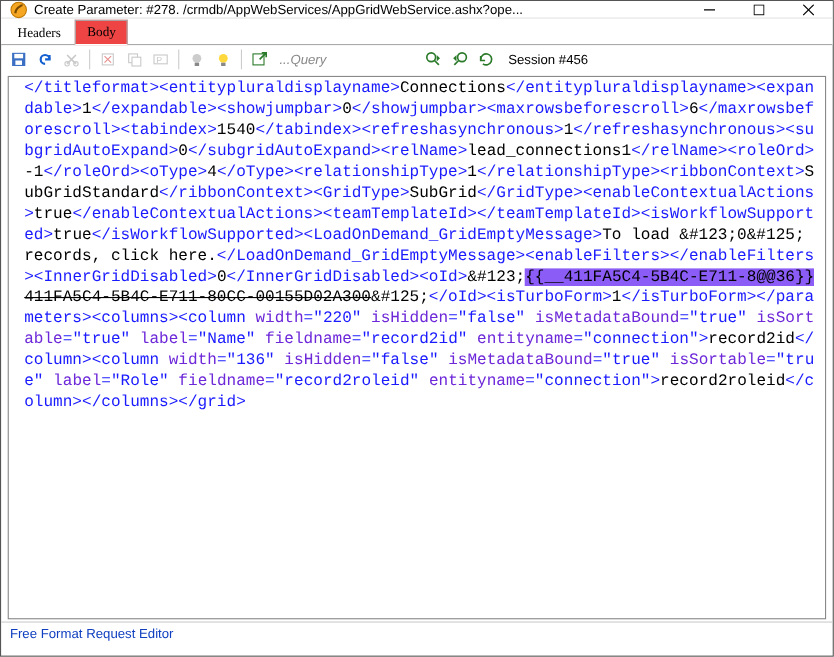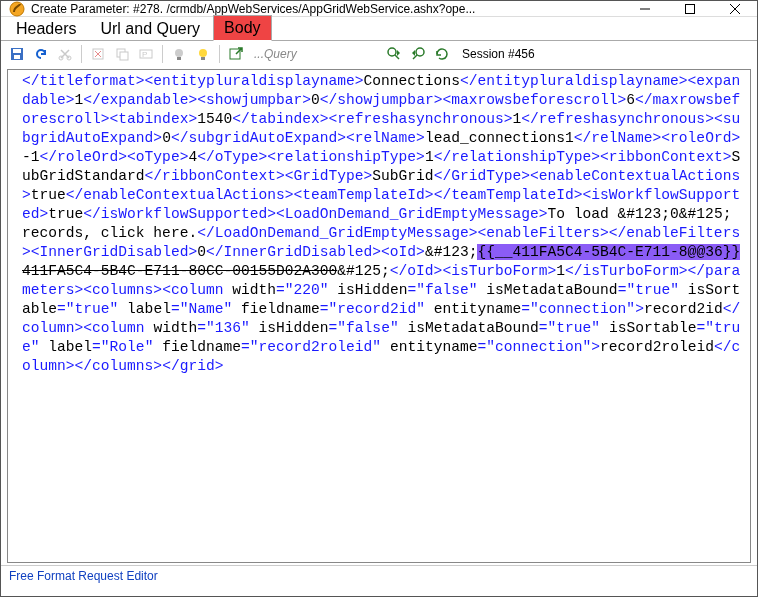--- a/index.html
+++ b/index.html
@@ -38,27 +38,28 @@
   .tabs {
     display: flex;
     align-items: flex-end;
     padding: 2px 4px 0 4px;
     background: #fff;
     border-bottom: 1px solid #aaa;
     height: 24px;
   }
   .tab {
     padding: 3px 10px;
-    font-size: 16px;
+    font-size: 12px;
     color: #000;
     border: 1px solid transparent;
     border-bottom: none;
     margin-right: 2px;
     position: relative;
     top: 1px;
+    font-family: Liberation Serif, serif;
   }
   .tab.active {
     border-color: #aaa;
     background: #ef4444;
     border-bottom: 1px solid #fff;
   }
 
   .toolbar {
     display: flex;
     align-items: center;
@@ -90,21 +91,21 @@
   .editor {
     font-family: Consolas, "Courier New", monospace;
     font-size: 14.6px;
     line-height: 19px;
     padding: 2px 6px 6px 14px;
     white-space: pre-wrap;
     word-break: break-all;
     color: #000;
   }
   .t  { color: #1a1aff; }   
-  .an { color: #000000; }   
+  .an { color: #6d28d9; }   
   .av { color: #1a1aff; }   
   .tx { color: #000; }      
   .hl { background: #8b5cf6; }
   .strike { text-decoration: line-through; text-align: center; }
 
   .statusbar {
     height: 20px;
     padding: 2px 8px;
     border-top: 1px solid #ccc;
     display: flex; align-items: center;
@@ -143,21 +144,20 @@
         <svg width="10" height="10">
           <line x1="0" y1="0" x2="10" y2="10" stroke="#000"></line>
           <line x1="10" y1="0" x2="0" y2="10" stroke="#000"></line>
         </svg>
       </div>
   </div>
 </div>
 
 <div class="tabs">
   <div class="tab">Headers</div>
-  <div class="tab">Url and Query</div>
   <div class="tab active">Body</div>
 </div>
 
 <div class="toolbar">
   <div class="tool-btn">
       <svg width="16" height="16">
         <rect x="2" y="2" width="12" height="12" fill="#3a6fc4"></rect>
         <rect x="4" y="3" width="8" height="4" fill="#fff"></rect>
         <rect x="5" y="9" width="6" height="4" fill="#fff"></rect>
       </svg>

